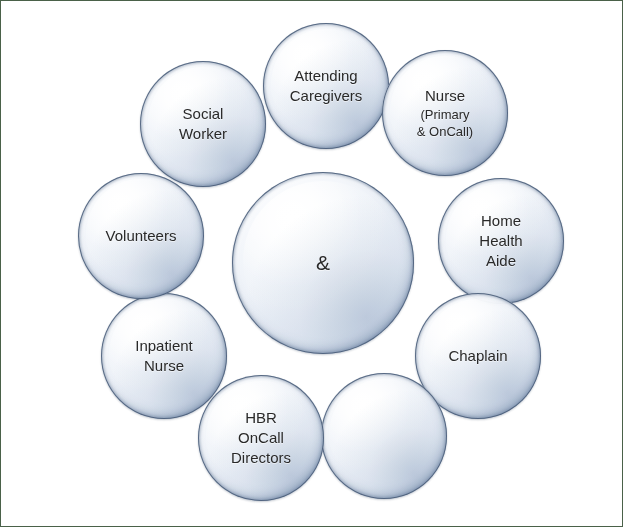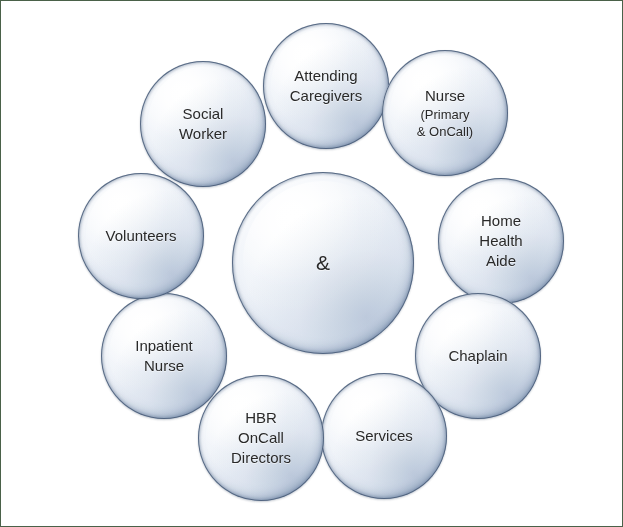--- a/index.html
+++ b/index.html
@@ -146,21 +146,20 @@
             <span class="line">Aide</span>
           </span>
         </div>
         <div class="bubble satellite" style="width: 126px; height: 126px; left: 414px; top: 292px; z-index: 5;">
           <span class="label">
             <span class="line">Chaplain</span>
           </span>
         </div>
         <div class="bubble satellite" style="width: 126px; height: 126px; left: 320px; top: 372px; z-index: 6;">
           <span class="label">
-            <span class="line">Services</span>
           </span>
         </div>
         <div class="bubble satellite" style="width: 126px; height: 126px; left: 197px; top: 374px; z-index: 7;">
           <span class="label">
             <span class="line">HBR</span>
             <span class="line">OnCall</span>
             <span class="line">Directors</span>
           </span>
         </div>
         <div class="bubble satellite" style="width: 126px; height: 126px; left: 100px; top: 292px; z-index: 8;">

